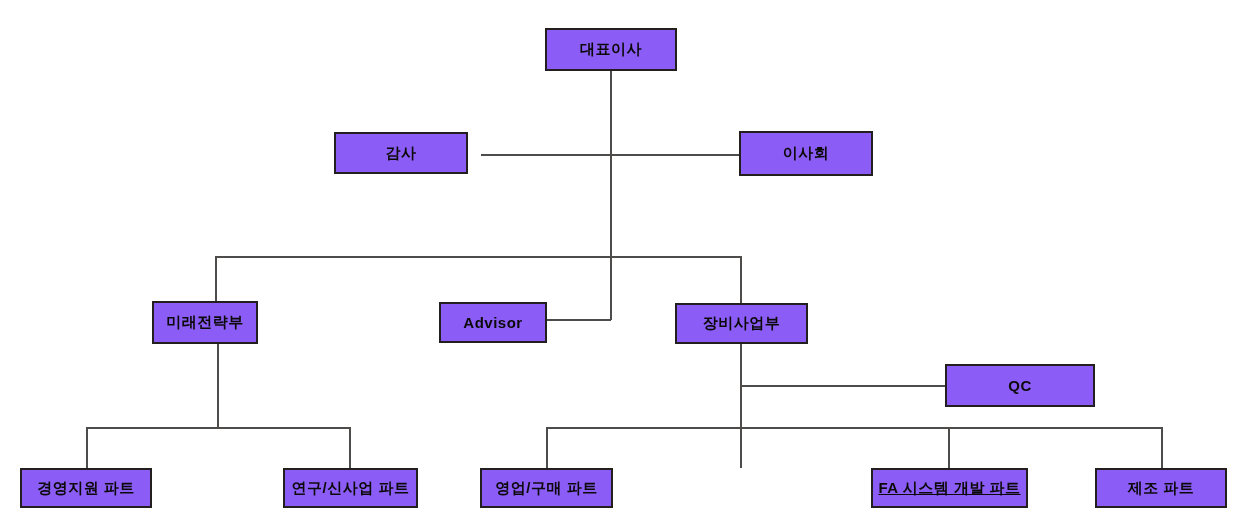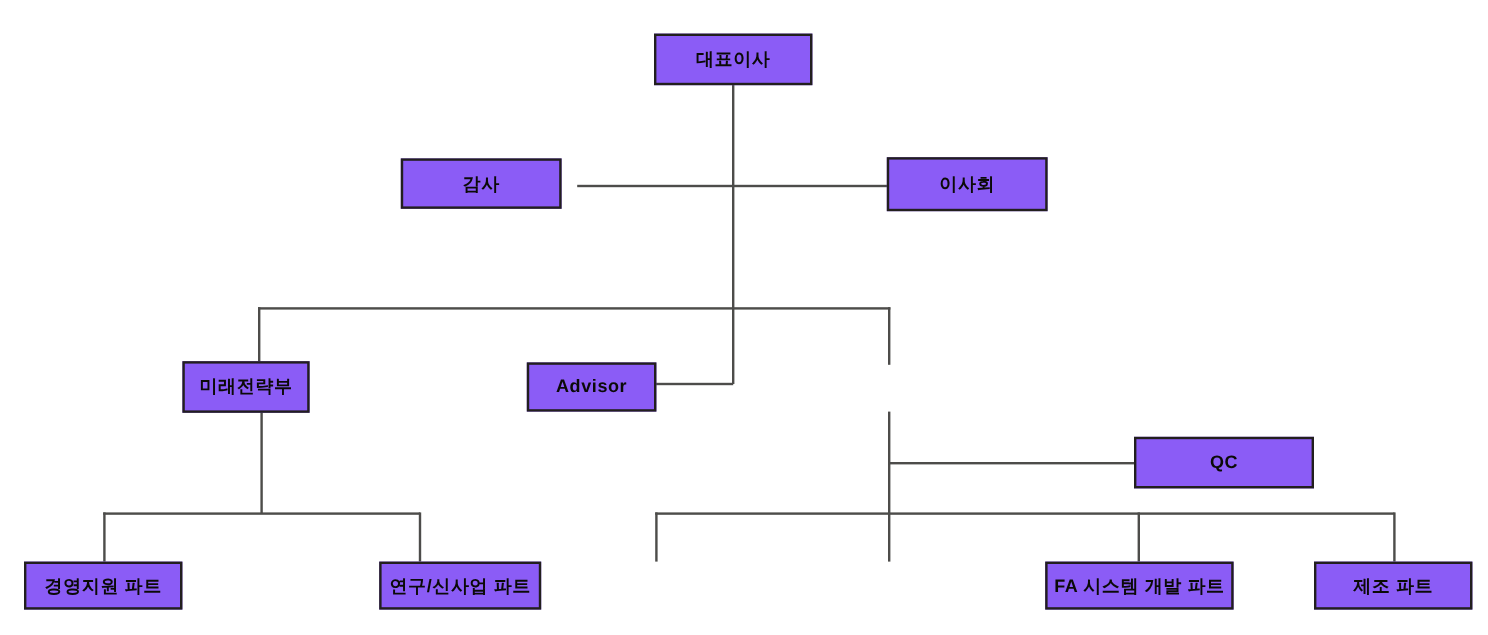--- a/index.html
+++ b/index.html
@@ -66,29 +66,35 @@
   </div>
   <div class="node" style="left:739px; top:131px; width:134px; height:45px;">
     <span>이사회</span>
   </div>
   <div class="node" style="left:152px; top:301px; width:106px; height:43px;">
     <span>미래전략부</span>
   </div>
   <div class="node" style="left:414px; top:302px; width:108px; height:41px;margin-left:25px;">
     <span>Advisor</span>
   </div>
+  <div class="node" style="left:675px; top:303px; width:133px; height:41px;">
+    <span>장비사업부</span>
+  </div>
   <div class="node" style="left:20px;  top:468px; width:132px; height:40px;">
     <span>경영지원 파트</span>
   </div>
   <div class="node" style="left:945px; top:364px; width:150px; height:43px;">
     <span>QC</span>
   </div>
-  <div class="node" style="left:283px; top:468px; width:135px; height:40px;margin-left:33px;">
+  <div class="node" style="left:283px; top:468px; width:135px; height:40px;">
     <span>연구/신사업 파트</span>
   </div>
-  <div class="node" style="left:871px; top:468px; width:157px; height:40px;">
+  <div class="node" style="left:480px; top:468px; width:133px; height:40px;">
+    <span>영업/구매 파트</span>
+  </div>
+  <div class="node" style="left:871px; top:468px; width:157px; height:40px;text-decoration:underline;">
     <span>FA 시스템 개발 파트</span>
   </div>
   <div class="node" style="left:1095px; top:468px; width:132px; height:40px;justify-content:center;">
     <span>제조 파트</span>
   </div>
 
 </div>
 
 </body></html>

